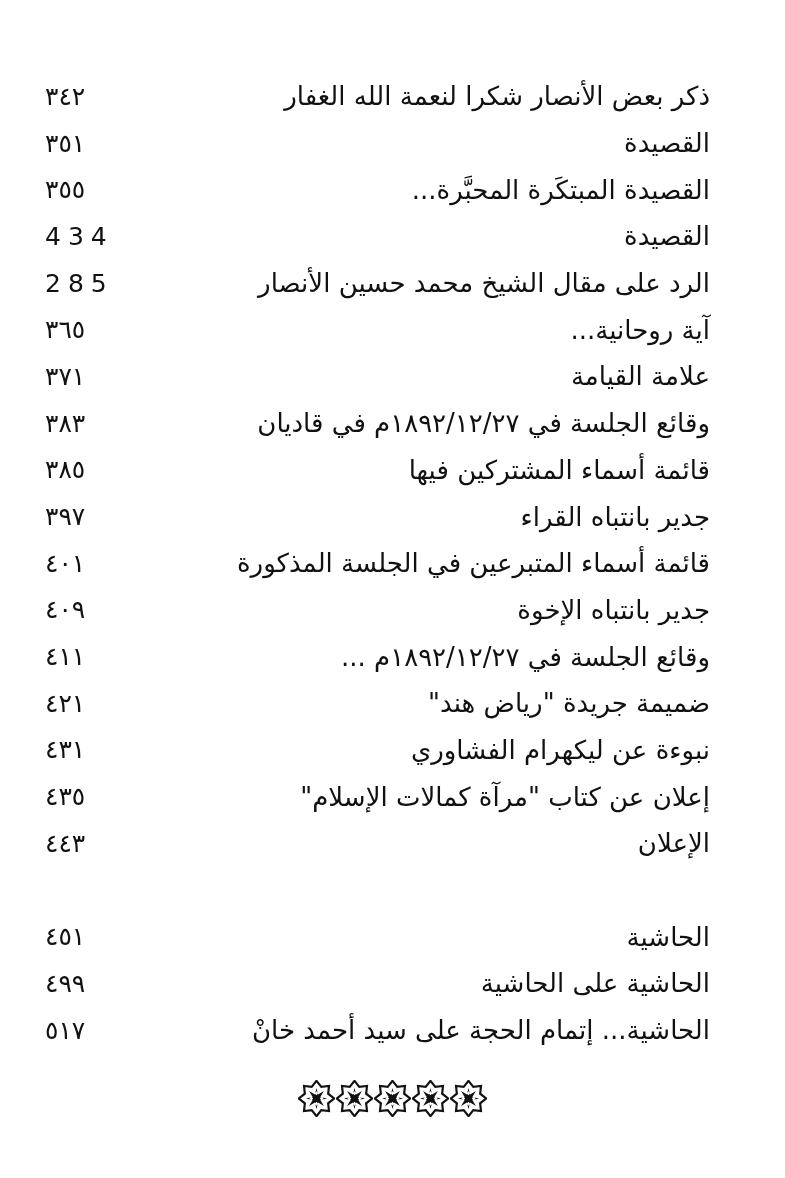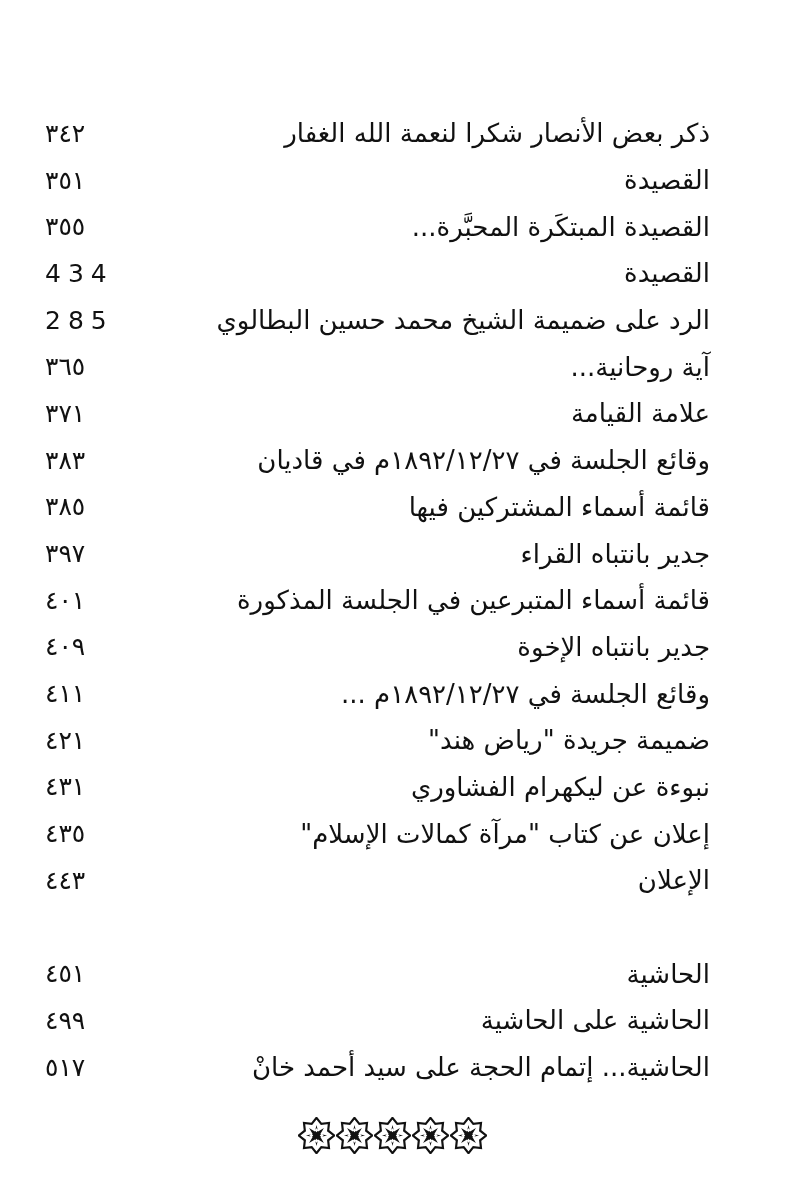--- a/index.html
+++ b/index.html
@@ -10,21 +10,21 @@
     color: #111111;
     font-family: "DejaVu Sans", sans-serif;
     overflow: hidden;
   }
   .page {
     width: 785px;
     height: 1178px;
     box-sizing: border-box;
   }
   .toc {
-    padding-top: 110px;
+    padding-top: 73px;
   }
   .row {
     height: 46.7px;
     display: flex;
     align-items: center;
     direction: ltr;
   }
   .num {
     width: 135px;
     box-sizing: border-box;
@@ -71,21 +71,21 @@
     <span class="title" dir="rtl">القصيدة المبتكَرة المحبَّرة...</span>
   </div>
 
   <div class="row">
     <span class="num">434</span>
     <span class="title" dir="rtl">القصيدة</span>
   </div>
 
   <div class="row">
     <span class="num">285</span>
-    <span class="title" dir="rtl">الرد على ضميمة الشيخ محمد حسين البطالوي</span>
+    <span class="title" dir="rtl">الرد على مقال الشيخ محمد حسين الأنصار</span>
   </div>
 
   <div class="row">
     <span class="num">٣٦٥</span>
     <span class="title" dir="rtl">آية روحانية...</span>
   </div>
 
   <div class="row">
     <span class="num">٣٧١</span>
     <span class="title" dir="rtl">علامة القيامة</span>

